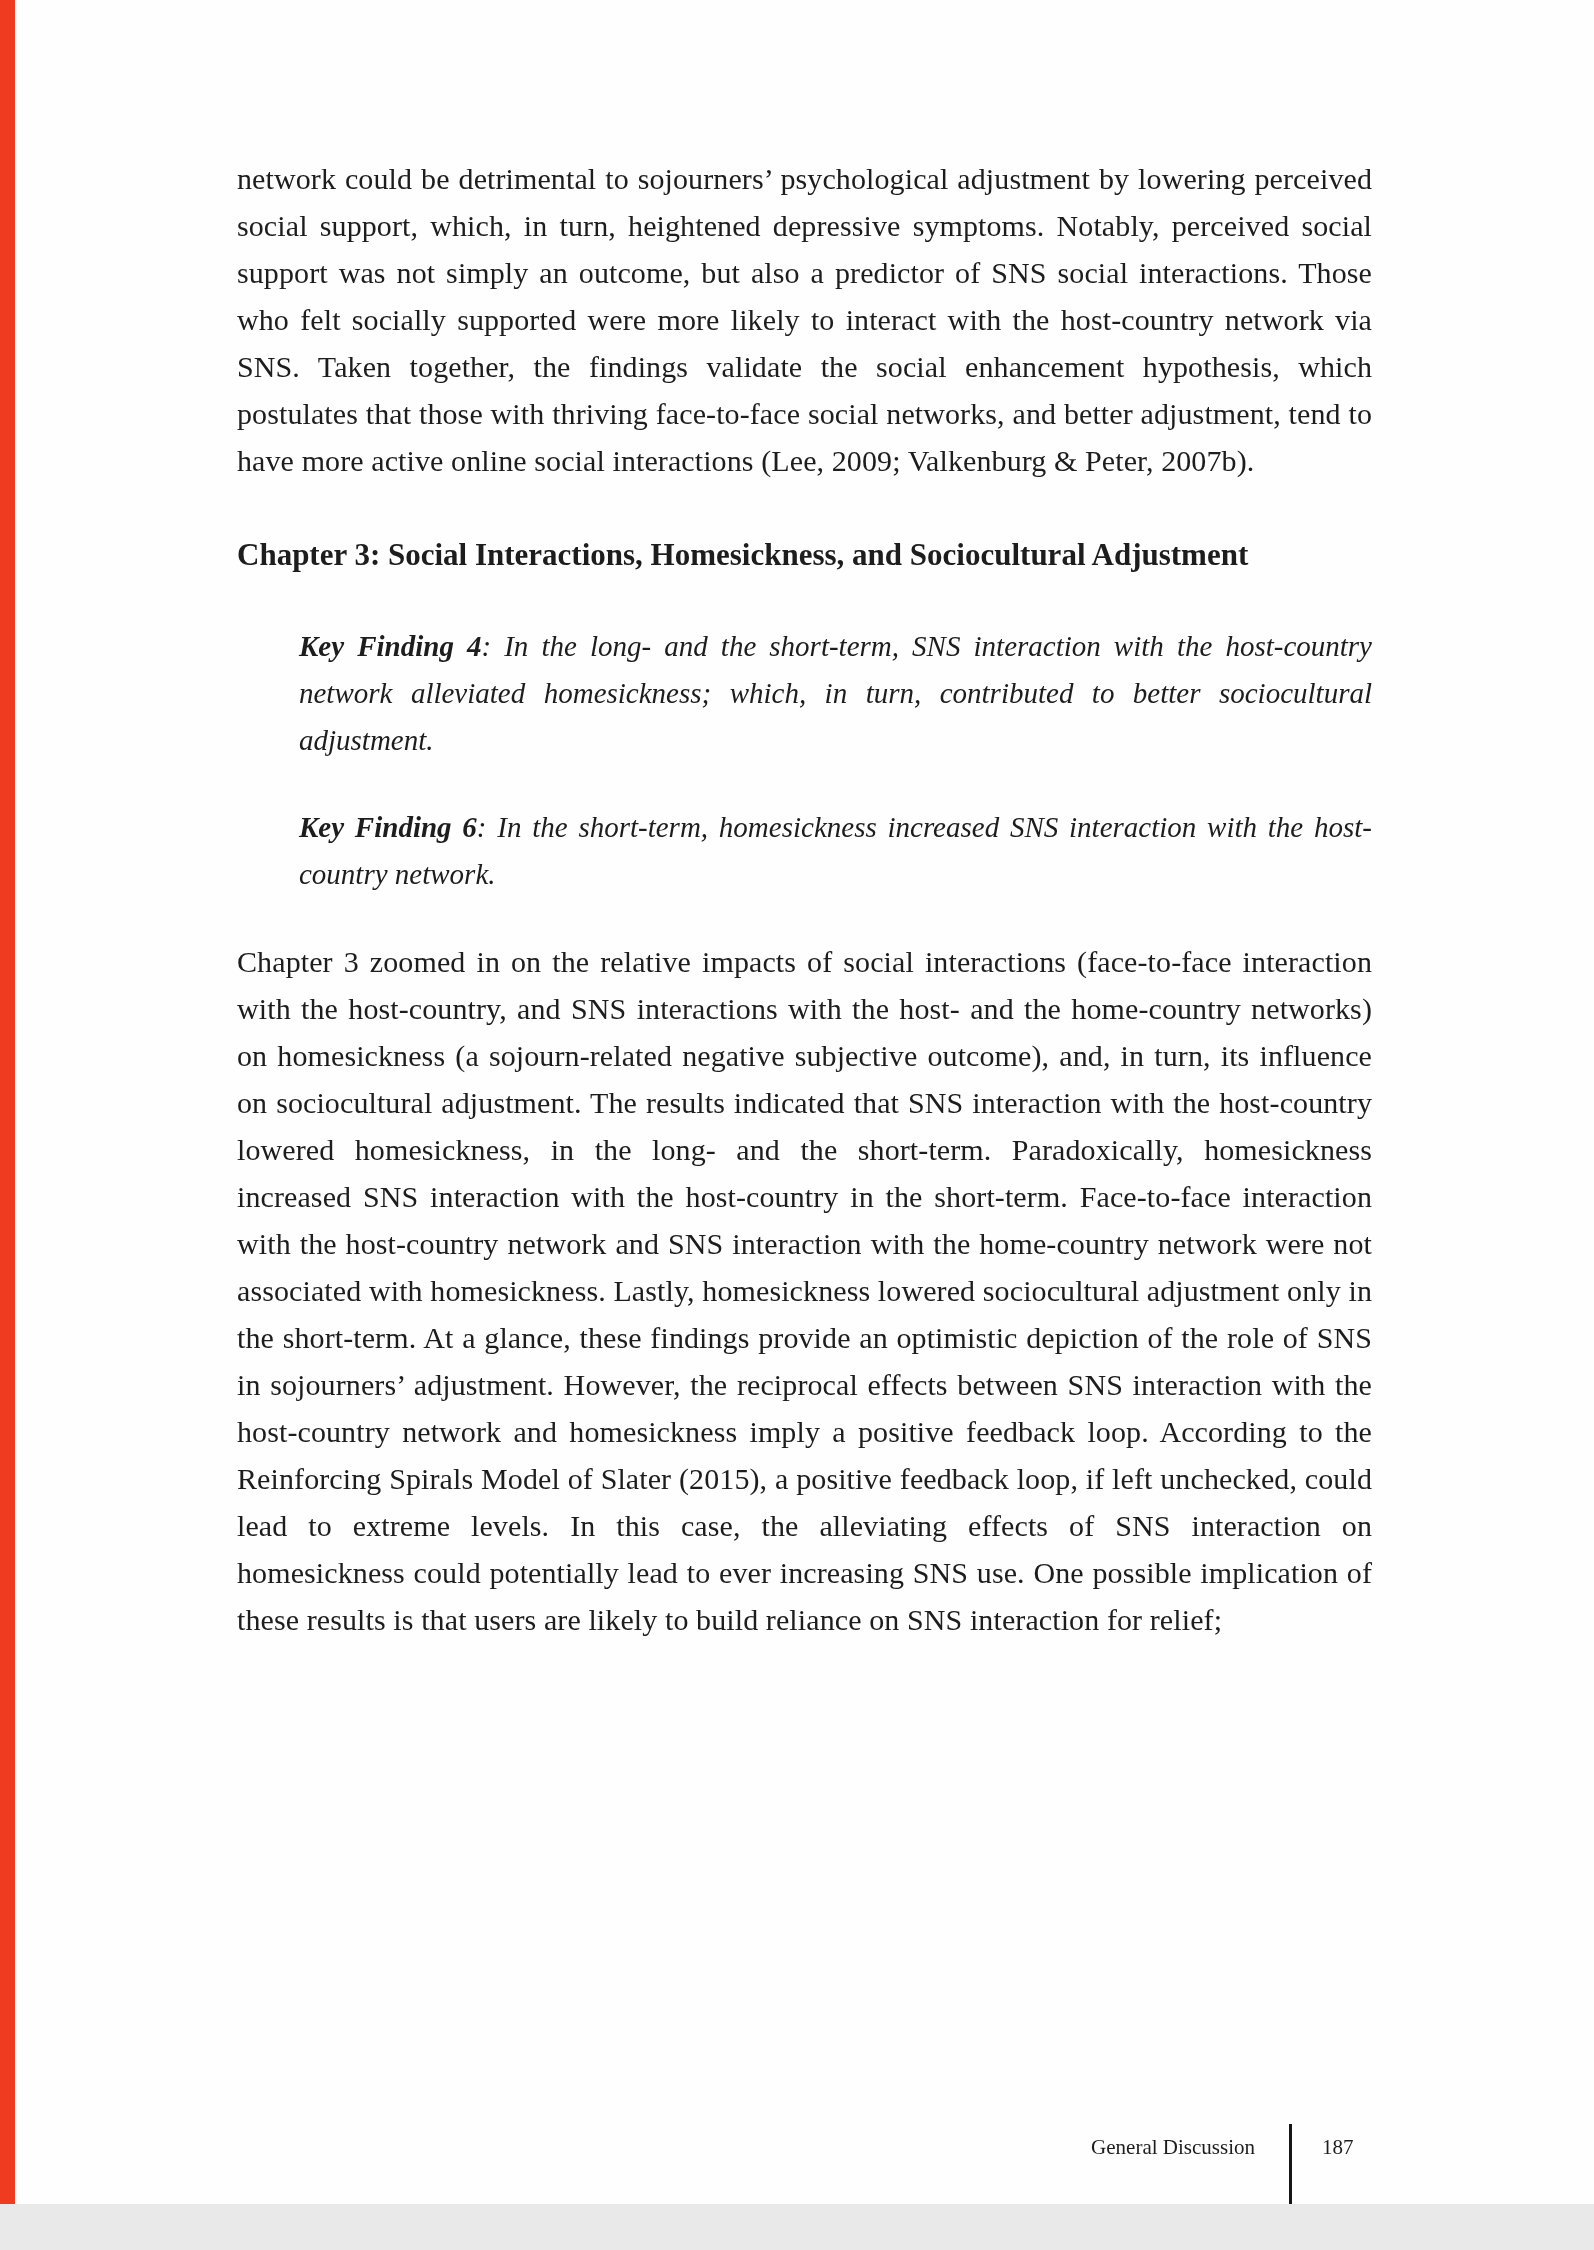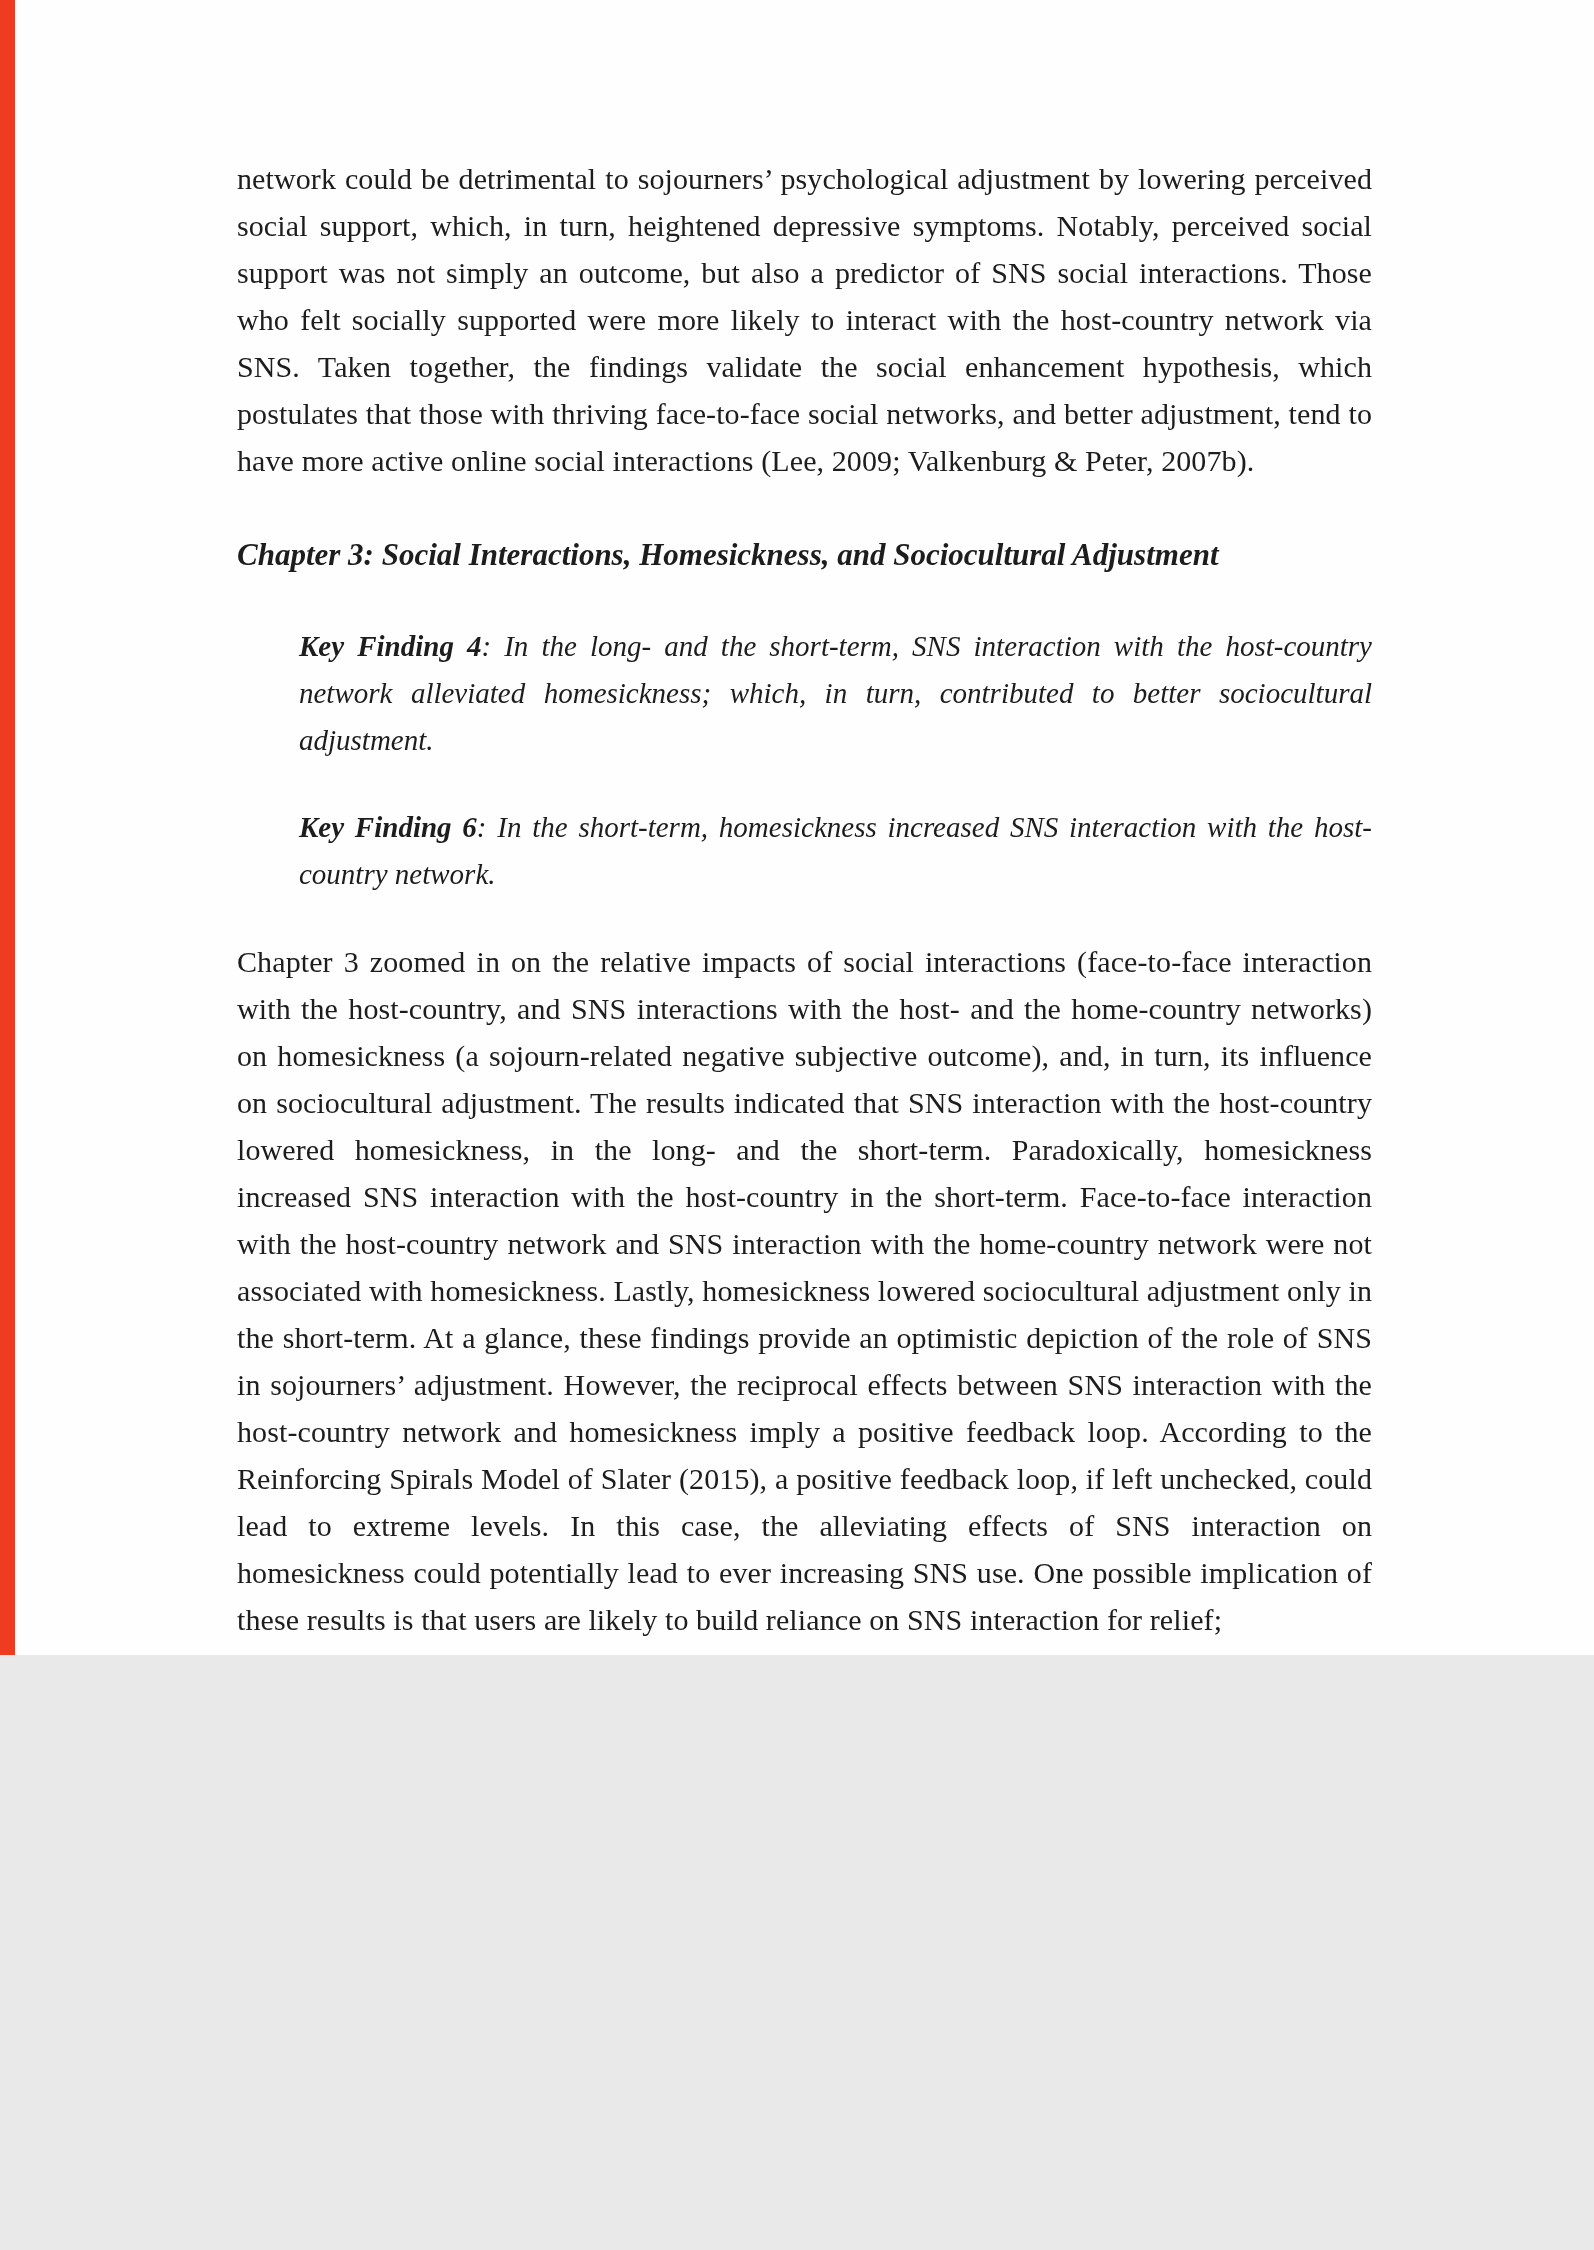--- a/index.html
+++ b/index.html
@@ -3,21 +3,21 @@
 <meta charset="utf-8">
 <style>
   html, body {
     margin: 0;
     padding: 0;
     background: #e9e9e9;
   }
   .page {
     position: relative;
     width: 1594px;
-    height: 1655px;
+    height: 2204px;
     background: #fefefe;
     overflow: hidden;
     font-family: "Liberation Serif", serif;
     color: #1d1d1d;
   }
   .spine {
     position: absolute;
     left: 0;
     top: 0;
     width: 15px;
@@ -37,21 +37,20 @@
     margin: 0 0 0 0;
     letter-spacing: 0.1px;
   }
   .para-1 { margin-bottom: 46px; }
   .heading {
     font-size: 31px;
     line-height: 49px;
     font-weight: bold;
     margin: 0 0 44px 0;
     text-align: left;
-    font-style: italic;
   }
   .key-finding {
     font-size: 29px;
     line-height: 47px;
     font-style: italic;
     text-align: justify;
     margin: 0 0 40px 62px;
   }
   .kf-label {
     font-weight: bold;

